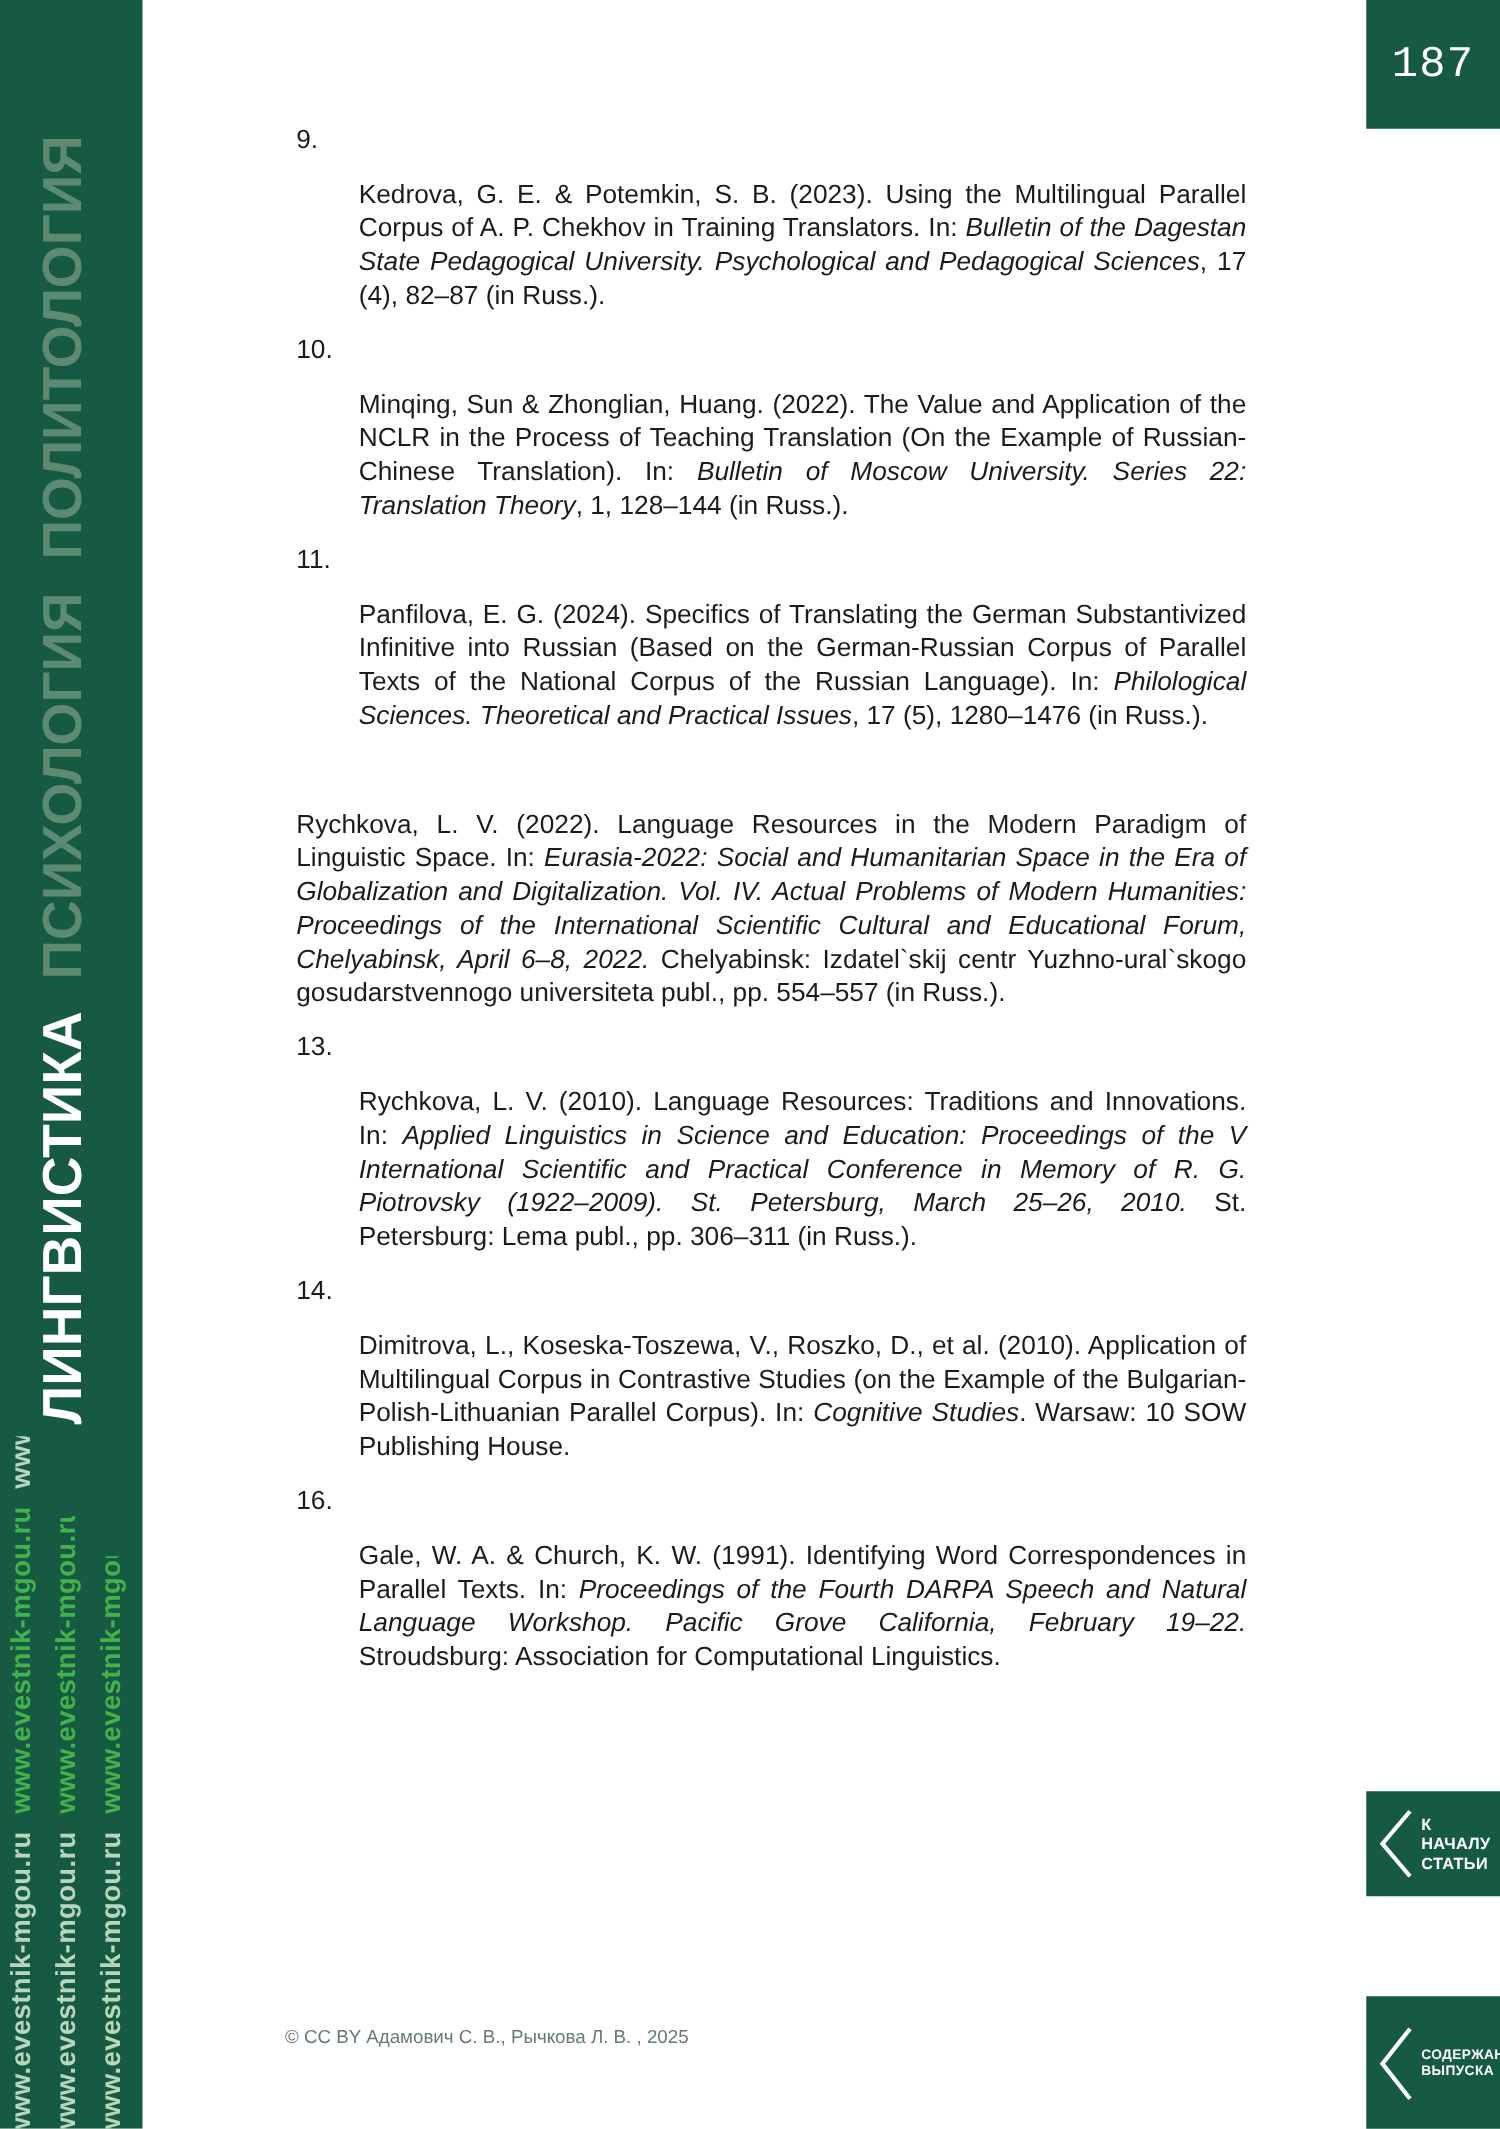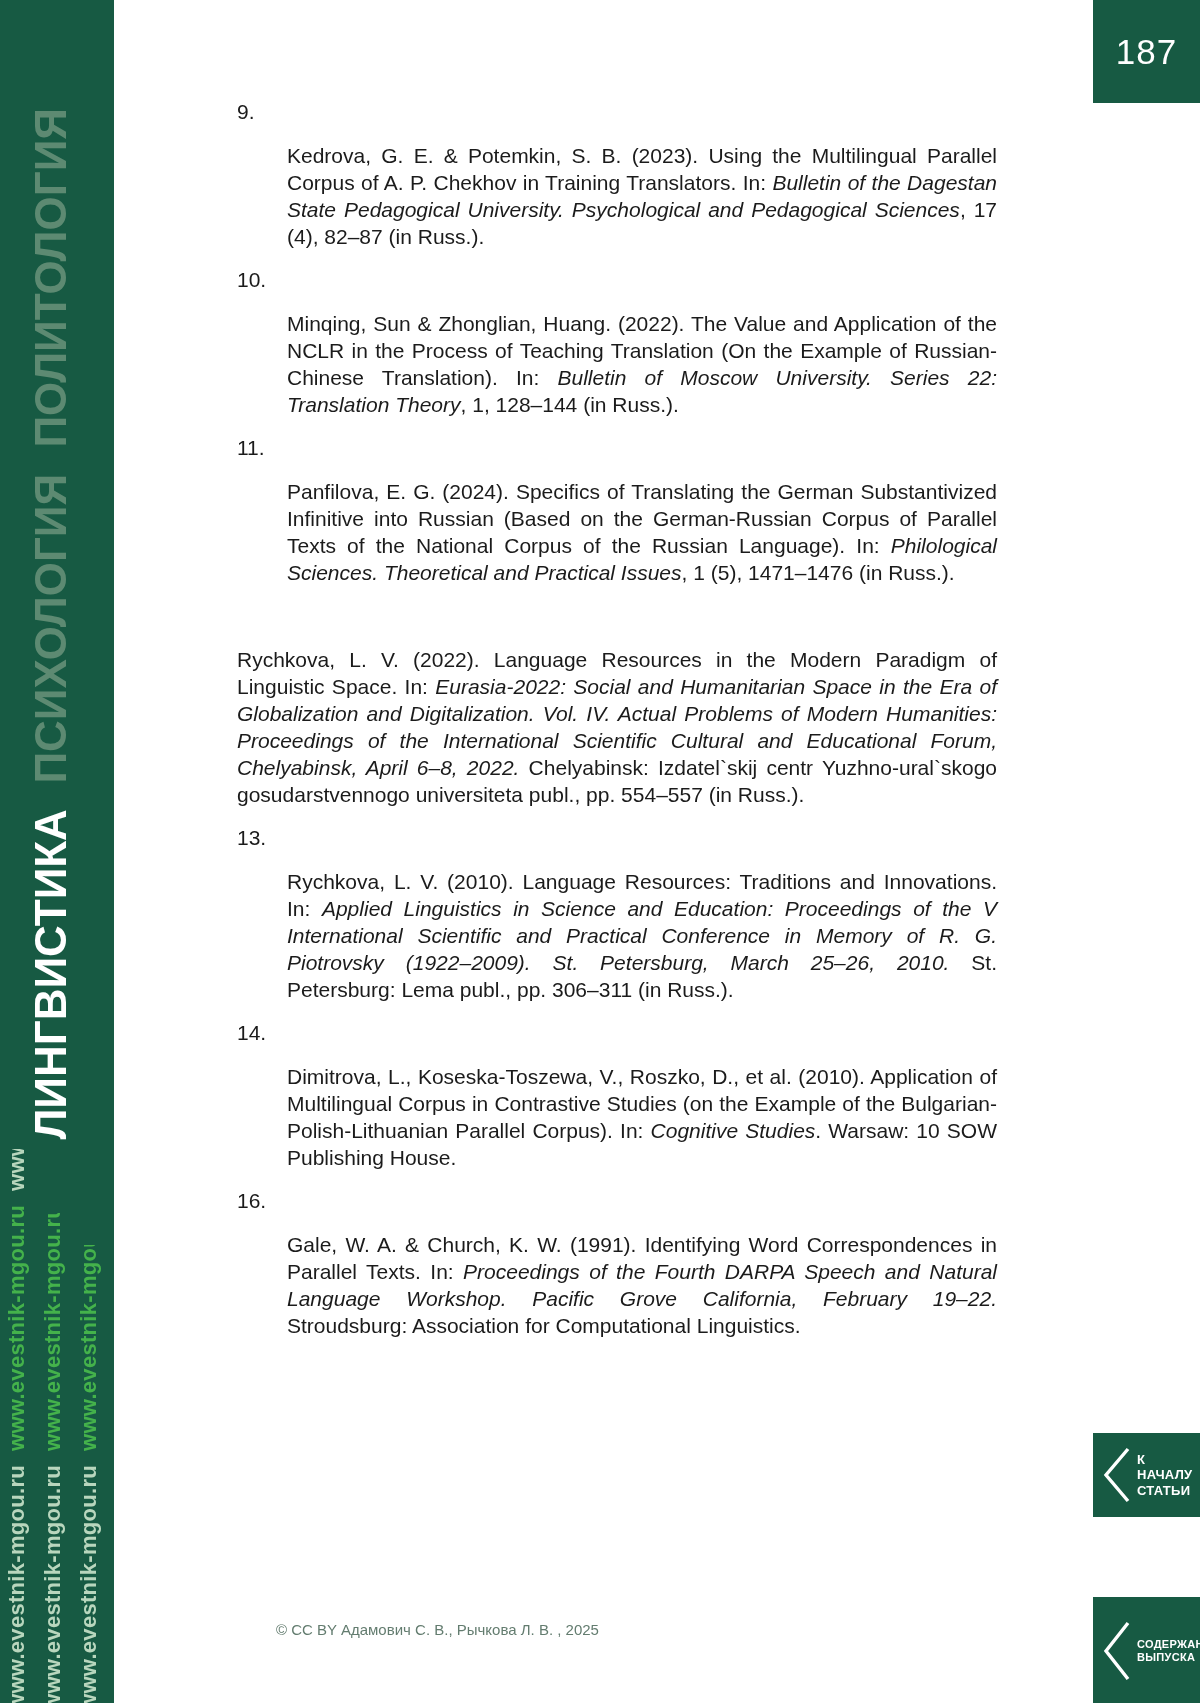--- a/index.html
+++ b/index.html
@@ -25,30 +25,30 @@
   .urlcol span + span{margin-inline-start:14px;}
   .urlcol .pale{color:var(--url_pale,#b8d6bd);}
   .urlcol .bright{color:var(--url_bright,#44b24b);}
   .c0{left:4px;height:562px;}
   .c1{left:40px;height:498px;}
   .c2{left:76px;height:466px;}
   
   .pagebox{
     position:absolute;top:0;right:0;width:107px;height:103px;
     background:var(--accent,#175a43);color:#fff;font-size:35px;letter-spacing:1px;
-    display:flex;align-items:center;justify-content:center;
+    display:flex;align-items:center;justify-content:center;font-family:Liberation Mono, monospace;
   }
   
   .refs{position:absolute;left:237px;top:98px;width:760px;}
   .ref{display:flex;margin-bottom:16px;font-size:21px;line-height:27px;}
   .ref .num{flex:none;width:50px;}
   .ref .body{flex:1;text-align:justify;margin-top:44px;}
   .ref em{font-style:italic;}
   
-  .footer{position:absolute;left:198px;top:1616px;color:var(--footer_text,#637c6f);font-size:15px;line-height:27px;margin-left:48px;}
+  .footer{position:absolute;left:198px;top:1616px;color:var(--footer_text,#637c6f);font-size:15px;line-height:27px;}
   .footer .f1{padding-left:30px;}
   
   .navbtn{
     position:absolute;right:0;width:107px;background:var(--accent,#175a43);color:#fff;
     display:flex;align-items:center;gap:7px;padding-left:9px;box-sizing:border-box;
     text-decoration:none;cursor:pointer;
   }
   .btn-back{top:1433px;height:84px;}
   .btn-contents{top:1597px;height:107px;}
   .navbtn .lbl{font-weight:bold;line-height:1.18;letter-spacing:.3px;}
@@ -76,21 +76,21 @@
     <div class="ref">
       <span class="num">9.</span>
       <span class="body"><span>Kedrova, G. E. &amp; Potemkin, S. B. (2023). Using the Multilingual Parallel Corpus of A. P. Chekhov in Training Translators. In: </span><em>Bulletin of the Dagestan State Pedagogical University. Psychological and Pedagogical Sciences</em><span>, 17 (4), 82–87 (in Russ.).</span></span>
     </div>
     <div class="ref">
       <span class="num">10.</span>
       <span class="body"><span>Minqing, Sun &amp; Zhonglian, Huang. (2022). The Value and Application of the NCLR in the Process of Teaching Translation (On the Example of Russian-Chinese Translation). In: </span><em>Bulletin of Moscow University. Series 22: Translation Theory</em><span>, 1, 128–144 (in Russ.).</span></span>
     </div>
     <div class="ref">
       <span class="num">11.</span>
-      <span class="body"><span>Panfilova, E. G. (2024). Specifics of Translating the German Substantivized Infinitive into Russian (Based on the German-Russian Corpus of Parallel Texts of the National Corpus of the Russian Language). In: </span><em>Philological Sciences. Theoretical and Practical Issues</em><span>, 1 (5), 1471–1476 (in Russ.).</span></span>
+      <span class="body"><span>Panfilova, E. G. (2024). Specifics of Translating the German Substantivized Infinitive into Russian (Based on the German-Russian Corpus of Parallel Texts of the National Corpus of the Russian Language). In: </span><em>Philological Sciences. Theoretical and Practical Issues</em><span>, 17 (5), 1280–1476 (in Russ.).</span></span>
     </div>
     <div class="ref">
       <span class="body"><span>Rychkova, L. V. (2022). Language Resources in the Modern Paradigm of Linguistic Space. In: </span><em>Eurasia-2022: Social and Humanitarian Space in the Era of Globalization and Digitalization. Vol. IV. Actual Problems of Modern Humanities: Proceedings of the International Scientific Cultural and Educational Forum, Chelyabinsk, April 6–8, 2022.</em><span> Chelyabinsk: Izdatel`skij centr Yuzhno-ural`skogo gosudarstvennogo universiteta publ., pp. 554–557 (in Russ.).</span></span>
     </div>
     <div class="ref">
       <span class="num">13.</span>
       <span class="body"><span>Rychkova, L. V. (2010). Language Resources: Traditions and Innovations. In: </span><em>Applied Linguistics in Science and Education: Proceedings of the V International Scientific and Practical Conference in Memory of R. G. Piotrovsky (1922–2009). St. Petersburg, March 25–26, 2010.</em><span> St. Petersburg: Lema publ., pp. 306–311 (in Russ.).</span></span>
     </div>
     <div class="ref">
       <span class="num">14.</span>

